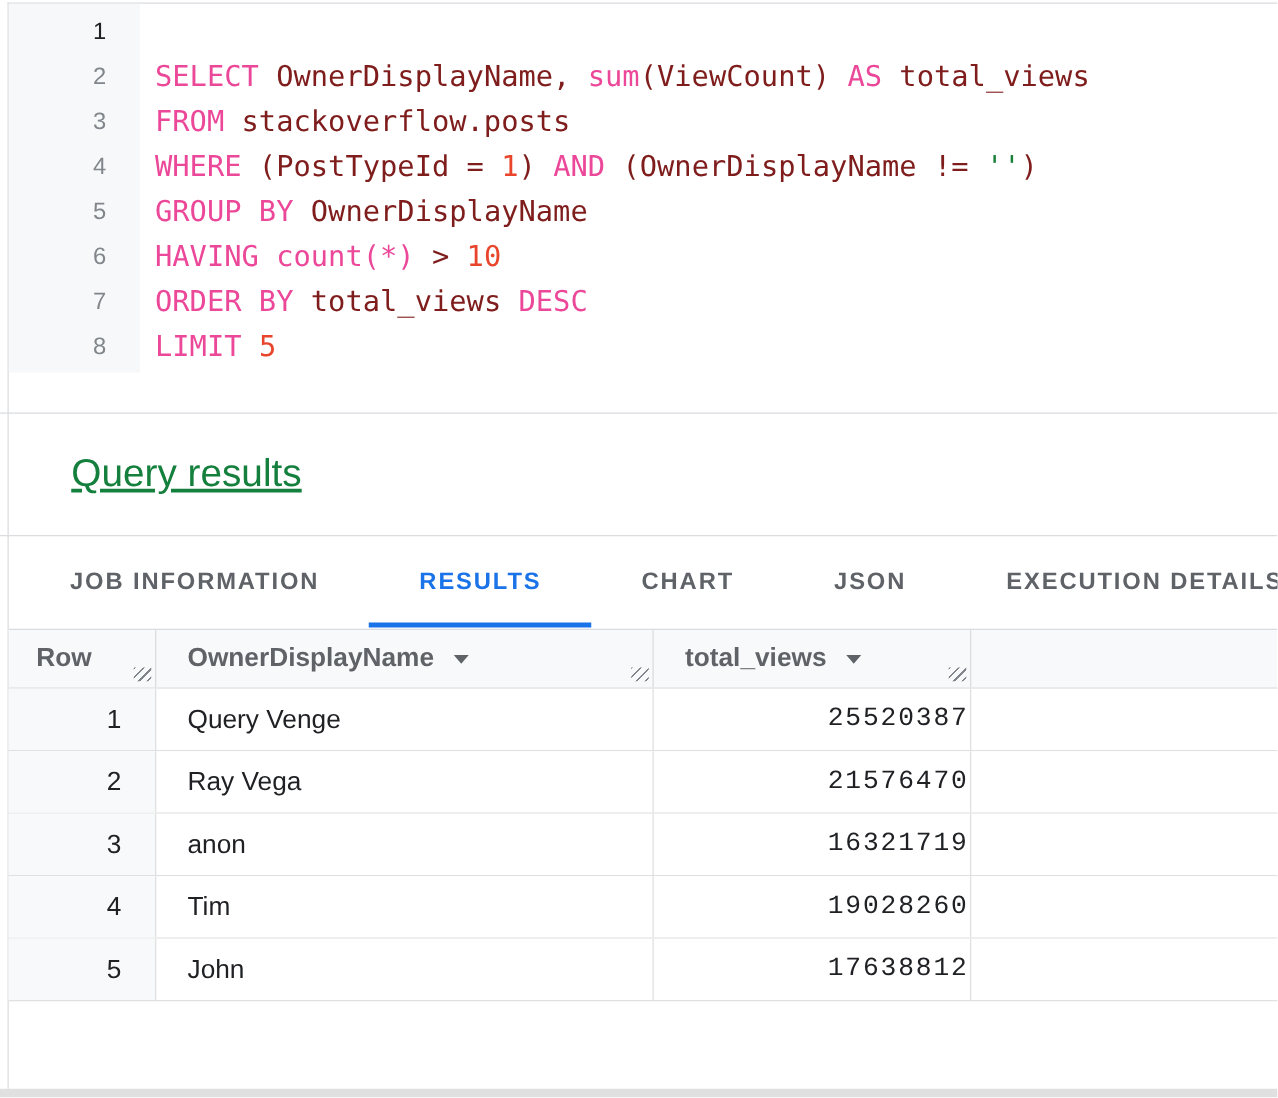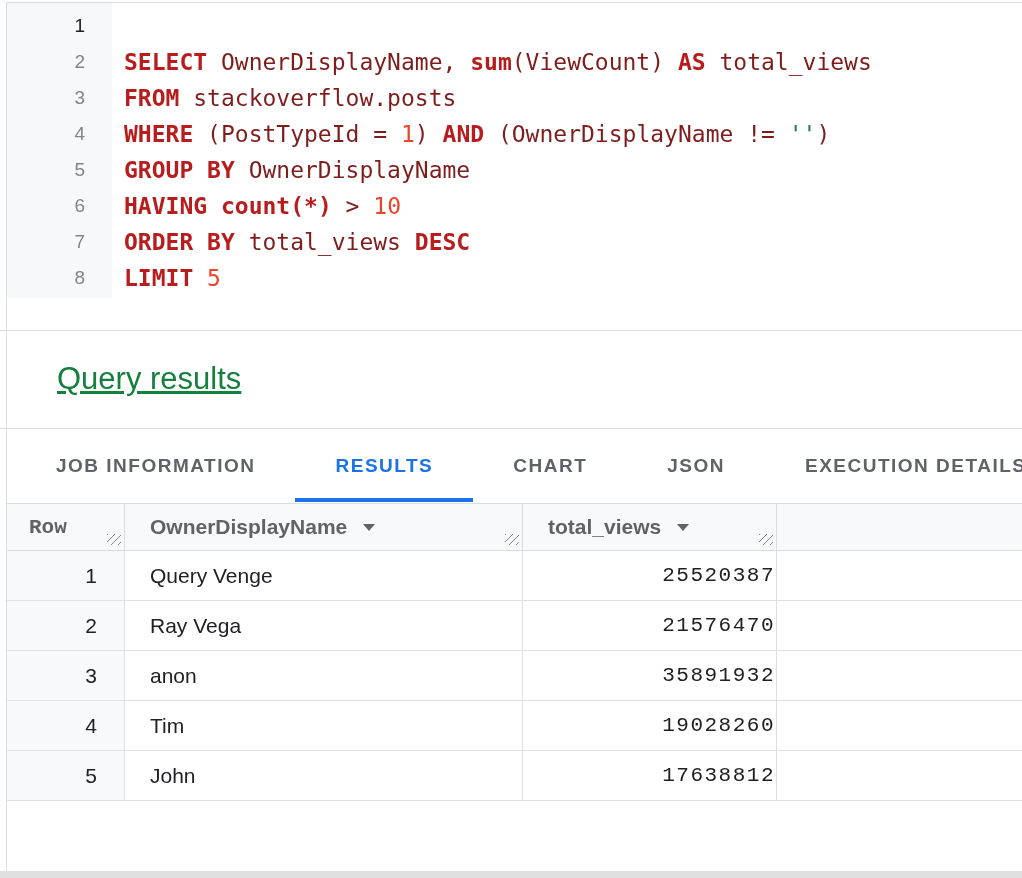--- a/index.html
+++ b/index.html
@@ -14,21 +14,21 @@
 
   
   .editor{position:absolute;left:7px;top:3px;right:0;height:327px;}
   .gutter-bg{position:absolute;left:0;top:0;width:105px;height:295px;background:#f7f8f9;}
   .code-lines{position:absolute;left:0;top:5px;right:0;}
   .code-line{display:flex;height:36px;line-height:36px;}
   .ln{flex:none;width:105px;box-sizing:border-box;text-align:right;padding-right:27px;
       font-size:19px;color:#80868b;}
   .code-line.active .ln{color:#202124;}
   .code{font-family:"DejaVu Sans Mono",monospace;font-size:23px;white-space:pre;padding-left:12px;}
-  .c-kw{color:#b91c1c;font-weight:bold;}
+  .c-kw{color:#ec4899;}
   .c-comment{color:#d5286d;}
   .c-num{color:#e8452c;}
   .c-str{color:#188038;}
   .c-plain{color:#7f1d1d;}
 
   .divider{position:absolute;left:0;right:0;height:1px;background:#dadce0;}
   .divider-1{top:330px;}
   .divider-2{top:428px;}
 
   
@@ -42,21 +42,21 @@
   .tab.active{color:#1a73e8;}
   .tab .underline{display:none;position:absolute;left:0;right:0;bottom:0;height:4px;background:#1a73e8;}
   .tab.active .underline{display:block;}
 
   
   .results-table{position:absolute;left:7px;top:503px;width:1015px;}
   .thead,.trow{display:grid;grid-template-columns:118px 398px 254px 1fr;box-sizing:border-box;}
   .thead{height:48px;background:#f8f9fa;border-top:1px solid #dadce0;border-bottom:1px solid #dadce0;}
   .th{position:relative;display:flex;align-items:center;box-sizing:border-box;
     font-size:21px;font-weight:700;color:#5f6368;border-right:1px solid #dadce0;}
-  .th-row{padding-left:22px;font-family:Liberation Mono, monospace;}
+  .th-row{padding-left:22px;}
   .th-owner,.th-views{padding-left:25px;}
   .th-filler{border-right:none;}
   .grip{position:absolute;right:3px;bottom:5px;width:14px;height:11px;
     background:repeating-linear-gradient(135deg,#80868b 0 1.2px,transparent 1.2px 5px);}
   .sort-arrow{width:0;height:0;border-left:6px solid transparent;border-right:6px solid transparent;
     border-top:7px solid #5f6368;margin-left:16px;}
 
   .trow{height:50px;border-bottom:1px solid #e0e0e0;background:#ffffff;}
   .td{display:flex;align-items:center;box-sizing:border-box;font-size:21px;color:#202124;
     border-right:1px solid #e0e0e0;}
@@ -167,21 +167,21 @@
   </div>
       <div class="trow">
     <div class="td td-row">2</div>
     <div class="td td-owner">Ray Vega</div>
     <div class="td td-views">21576470</div>
     <div class="td td-filler"></div>
   </div>
       <div class="trow">
     <div class="td td-row">3</div>
     <div class="td td-owner">anon</div>
-    <div class="td td-views">35891932</div>
+    <div class="td td-views">16321719</div>
     <div class="td td-filler"></div>
   </div>
       <div class="trow">
     <div class="td td-row">4</div>
     <div class="td td-owner">Tim</div>
     <div class="td td-views">19028260</div>
     <div class="td td-filler"></div>
   </div>
       <div class="trow">
     <div class="td td-row">5</div>

